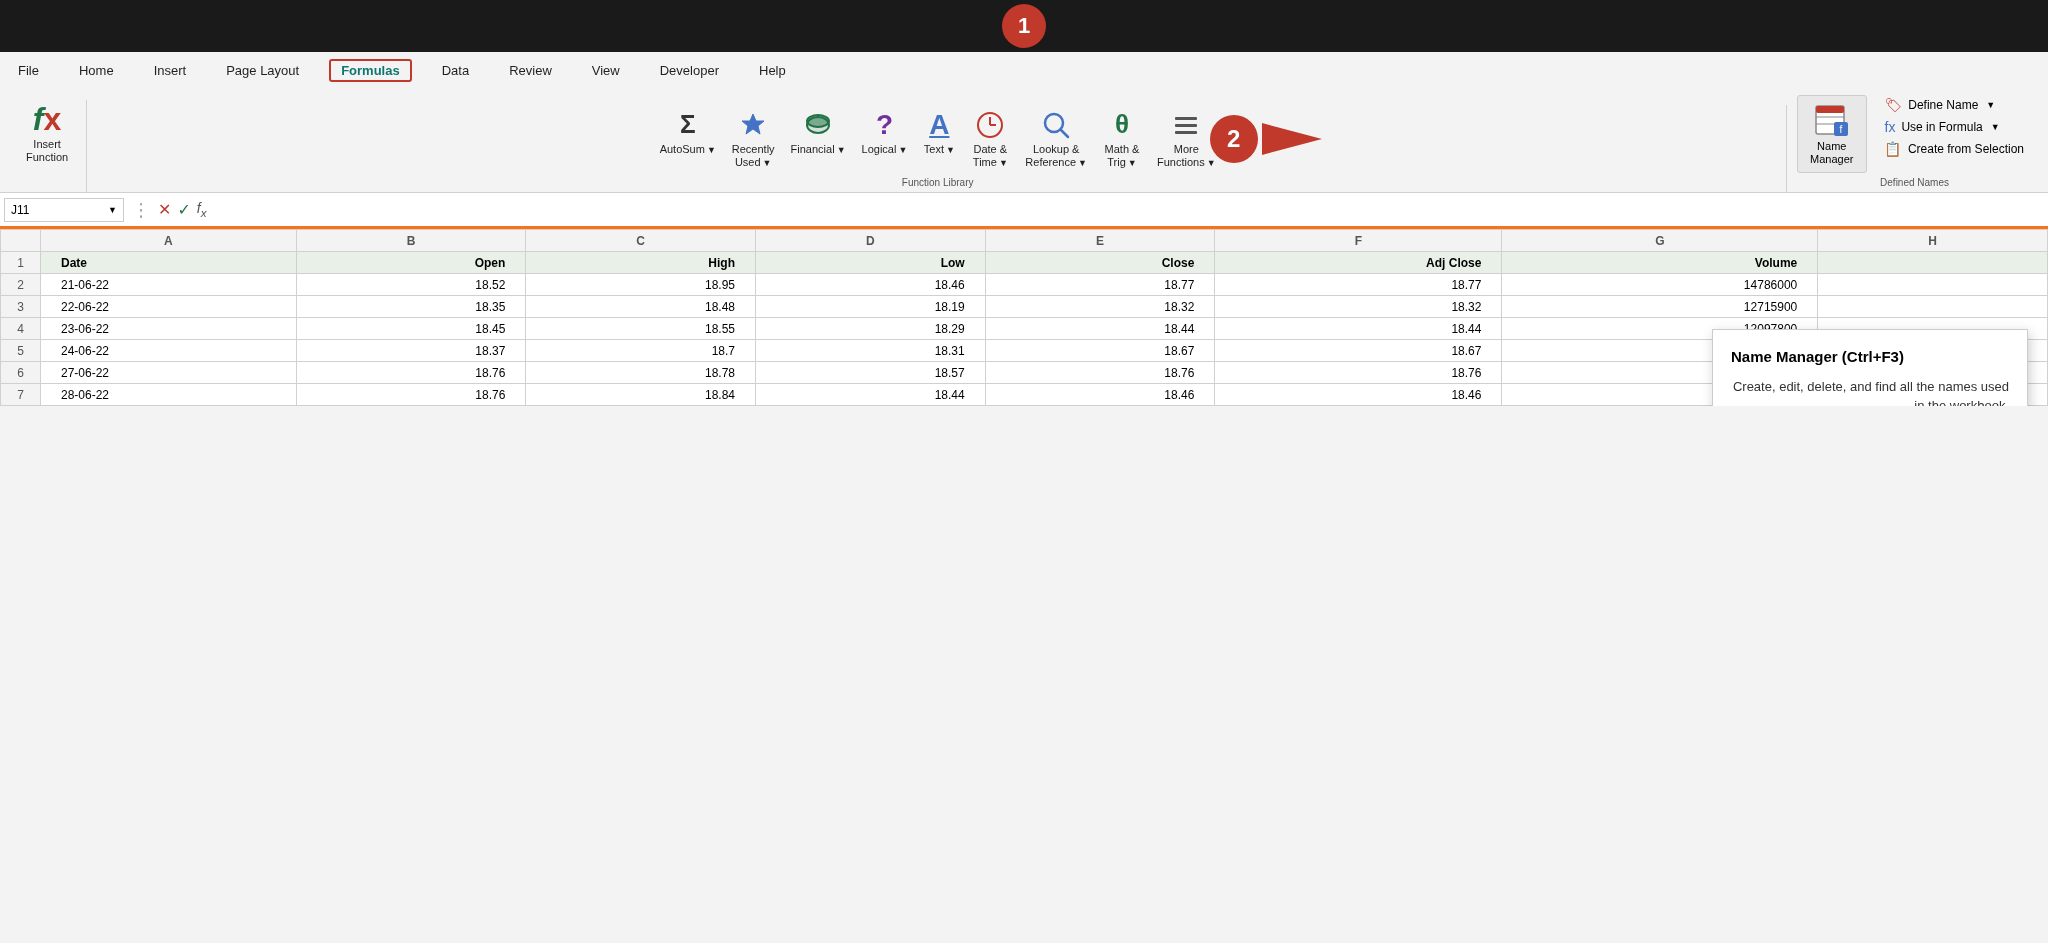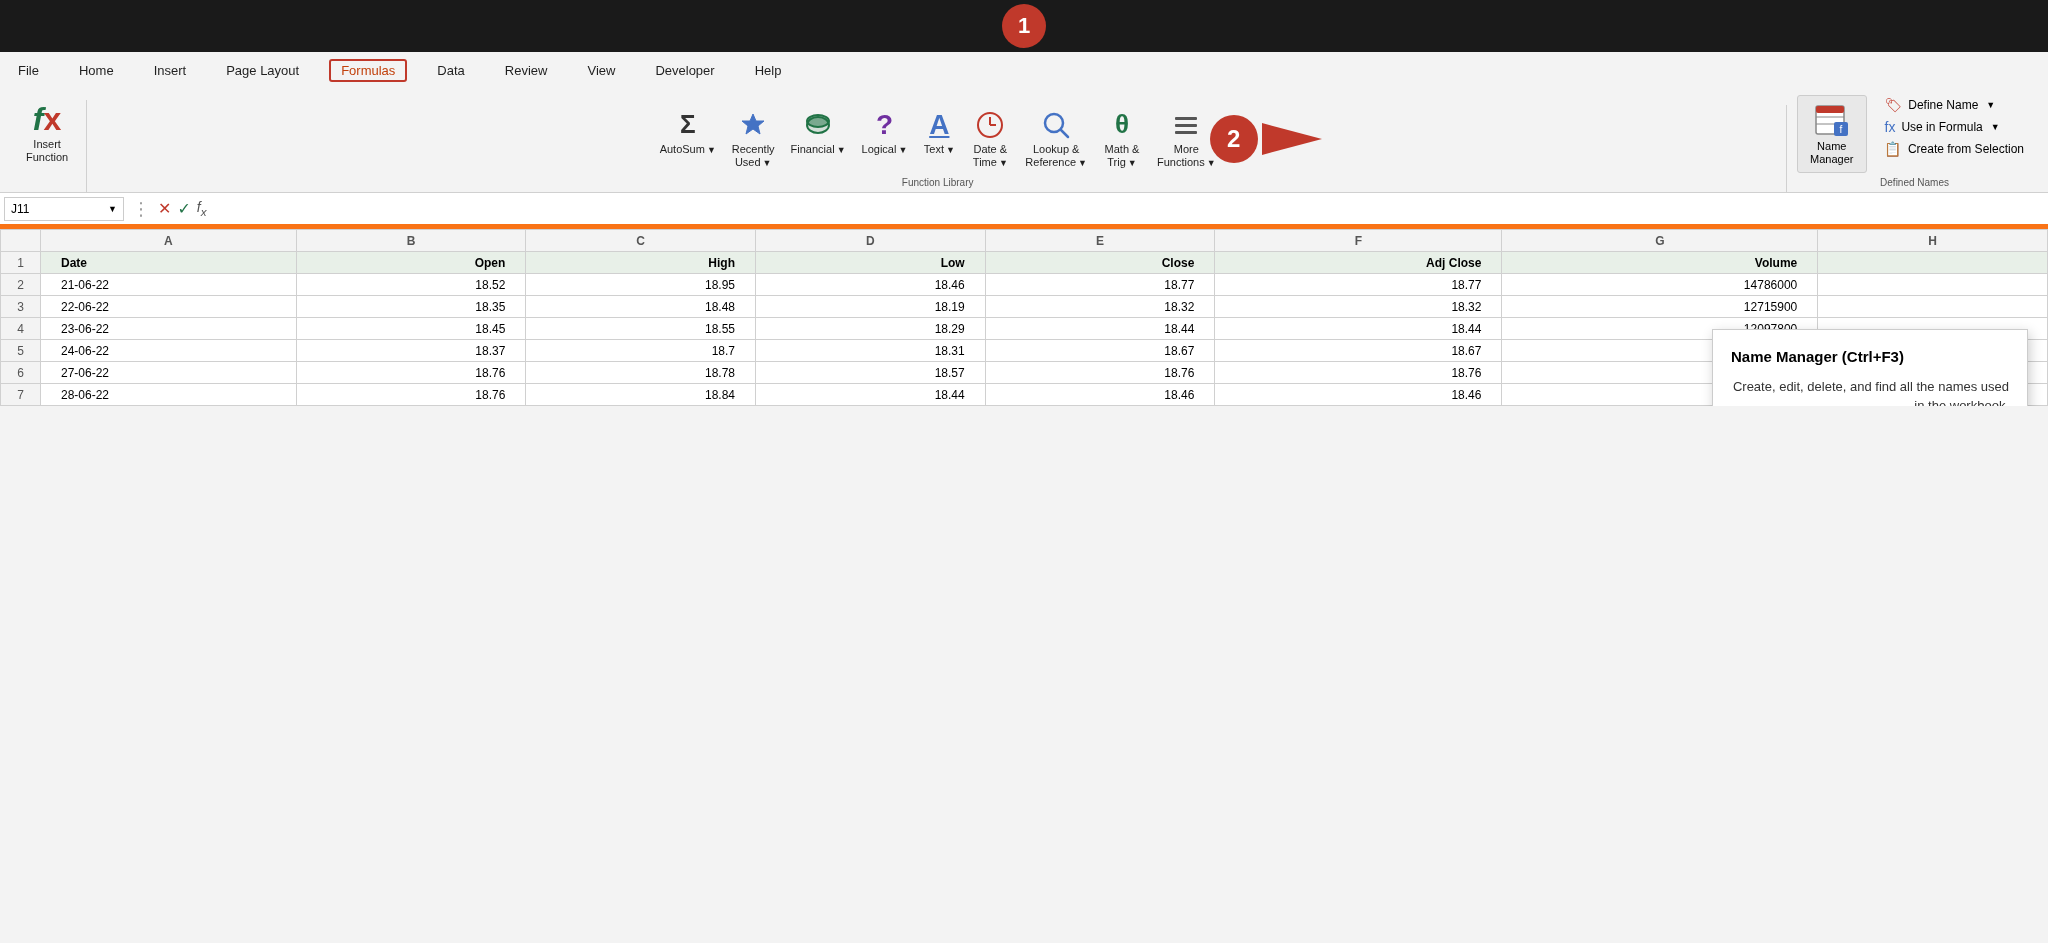--- a/index.html
+++ b/index.html
@@ -39,23 +39,23 @@
     }
 
     .menu-item {
       padding: 4px 10px;
       font-size: 13px;
       color: #1f1f1f;
       cursor: pointer;
       border-radius: 3px;
     }
     .menu-item.active {
-      color: #c2410c;
+      color: #0f766e;
       border-bottom: 2px solid #c0392b;
-      font-weight: 400;
+      font-weight: 700;
       border: 2px solid #c0392b;
       padding: 2px 10px;
     }
 
     
     .ribbon {
       background: #f3f3f3;
       border-bottom: 1px solid #d0d0d0;
       padding: 6px 8px 0 8px;
       display: flex;
@@ -174,21 +174,21 @@
       font-weight: bold;
       display: flex;
       align-items: center;
       justify-content: center;
       z-index: 10;
     }
 
     
     .formula-bar {
       background: white;
-      border-bottom: 5px solid #f97316;
+      border-bottom: 3px solid #f97316;
       height: 36px;
       display: flex;
       align-items: center;
       padding: 0 4px;
       gap: 4px;
     }
 
     .name-box {
       width: 120px;
       border: 1px solid #ccc;

